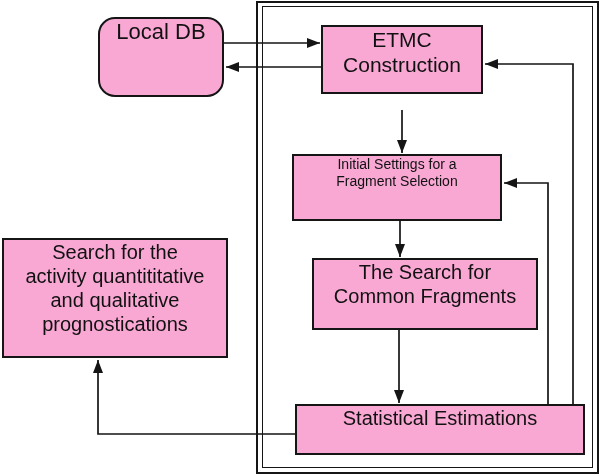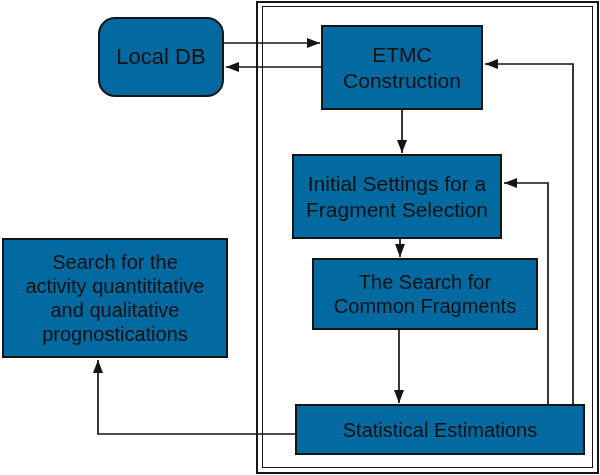--- a/index.html
+++ b/index.html
@@ -32,34 +32,33 @@
     border: 1.5px solid #151515;
   }
   svg.connectors {
     position: absolute;
     left: 0; top: 0;
     width: 600px; height: 475px;
   }
   .node {
     position: absolute;
     box-sizing: border-box;
-    background: #0369a1;
+    background: #f9a8d4;
     border: 2px solid #151515;
     display: flex;
-    align-items: center;
     justify-content: center;
     text-align: center;
     white-space: pre-line;
     line-height: 1.2;
     color: #111111;
   }
   .node.rounded { border-radius: 17px; }
   .n-localdb     { left: 98px;  top: 17px;  width: 126px; height: 80px;  font-size: 22px; }
-  .n-etmc        { left: 321px; top: 25px;  width: 162px; height: 85px;  font-size: 21px; }
-  .n-initial     { left: 292px; top: 154px; width: 210px; height: 85px;  font-size: 21px; }
+  .n-etmc        { left: 321px; top: 25px;  width: 162px; height: 69px;  font-size: 21px; }
+  .n-initial     { left: 292px; top: 154px; width: 210px; height: 67px;  font-size: 14px; }
   .n-search      { left: 296px; top: 258px; width: 226px; height: 72px;  font-size: 20px; margin-left: 16px; }
   .n-statistical { left: 295px; top: 404px; width: 290px; height: 51px;  font-size: 20px; }
   .n-system      { left: 2px;   top: 238px; width: 226px; height: 120px; font-size: 20px; }
 </style>
 </head>
 <body>
 
 <div class="stage">
 
   <div class="frame outer"></div>

